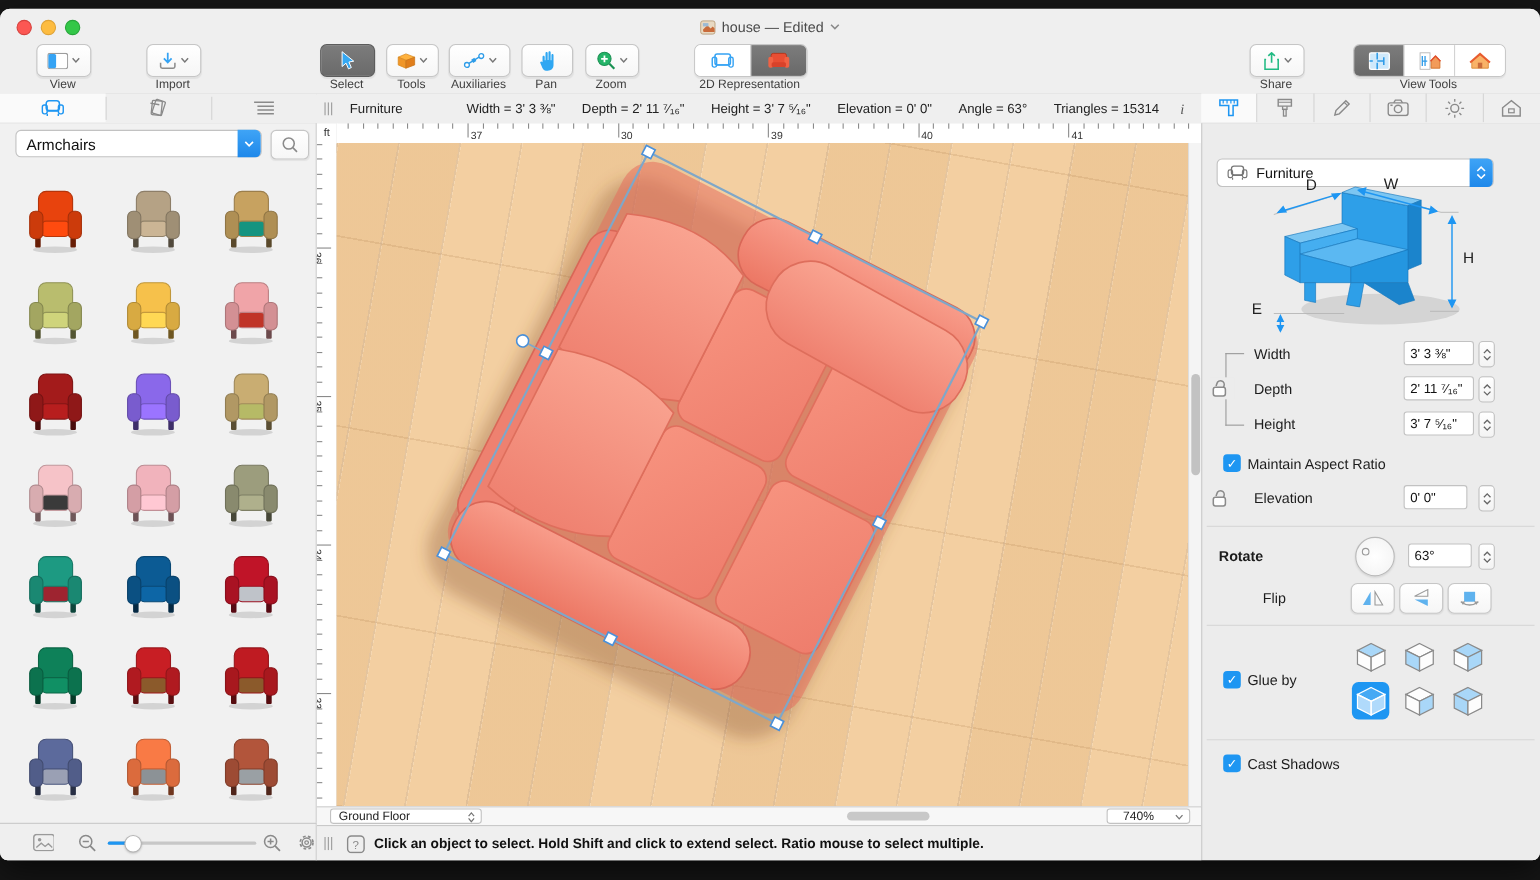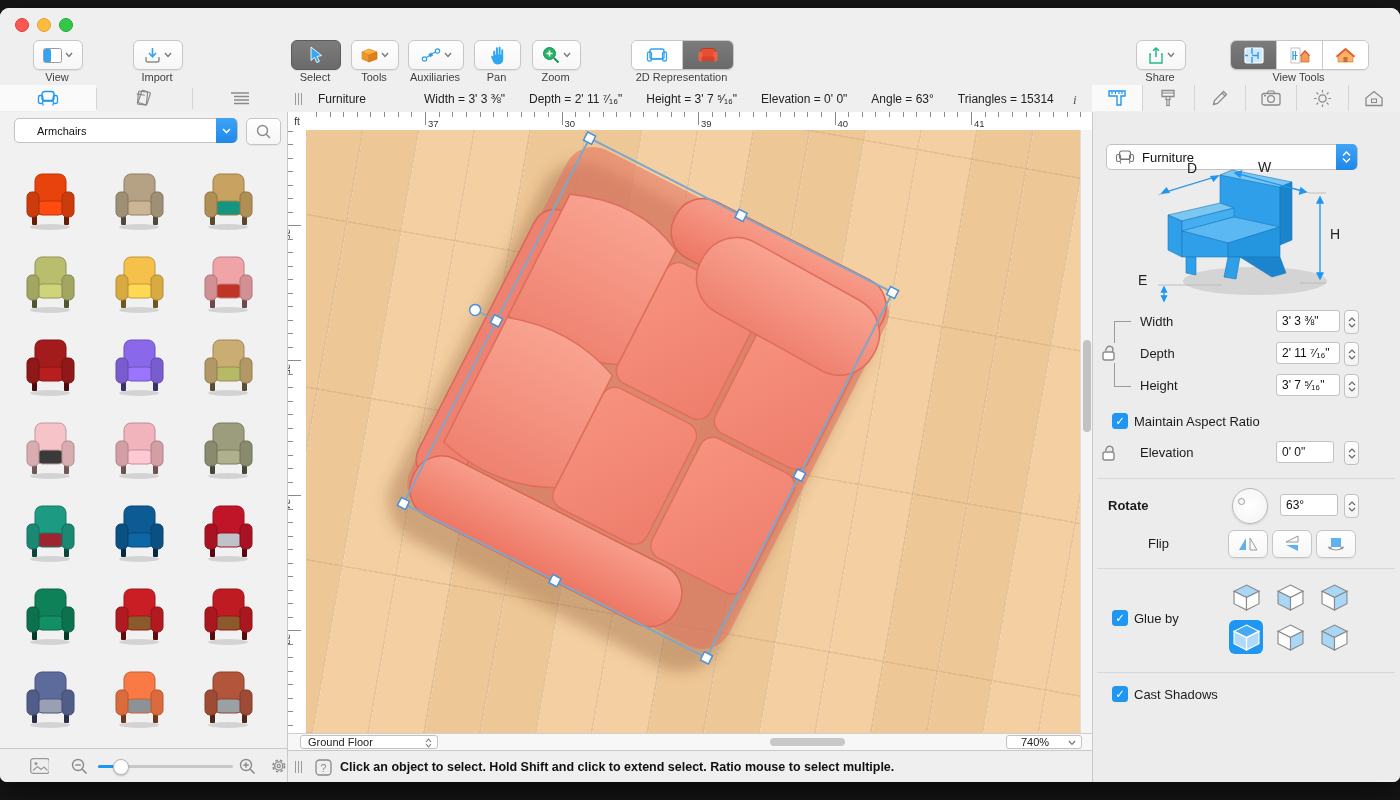--- a/index.html
+++ b/index.html
@@ -35,20 +35,31 @@
 <div id="app">
 
 <div id="win">
 
   <div class="a hdr" style="left:0;top:0;width:1400px;height:77px;"></div>
   <div class="a" style="left:15px;top:10px;display:flex;gap:8px;">
     <div style="width:12px;height:12px;border-radius:50%;background:#FC5753;border:0.5px solid #d6423e;"></div>
     <div style="width:12px;height:12px;border-radius:50%;background:#FDBC40;border:0.5px solid #dfa336;"></div>
     <div style="width:12px;height:12px;border-radius:50%;background:#33C748;border:0.5px solid #27a53a;"></div>
   </div>
+  <div class="a" style="left:0;top:9px;width:1400px;display:flex;justify-content:center;align-items:center;gap:5px;">
+    <svg width="15" height="14">
+          <rect x="1" y="1" width="13" height="12" rx="2" fill="#E8D9C2" stroke="#b89c76" stroke-width="0.8"></rect>
+          <path d="M3 9 l4-4 3 3 2-2 1.6 2 v3 h-10z" fill="#C96B3A"></path>
+          <rect x="3" y="3" width="5" height="3" fill="#9BBAD4"></rect>
+        </svg>
+    <span style="font-size:13px;color:#4a4a4a;">house — Edited</span>
+    <svg width="10" height="7">
+          <path d="M1.5 1.5 L5 5 L8.5 1.5" fill="none" stroke="#8a8a8a" stroke-width="1.4"></path>
+        </svg>
+  </div>
 
   <div class="a btn" style="left:33px;top:32px;width:48px;height:28px;">
     <svg width="19" height="15">
           <rect x="0.5" y="0.5" width="18" height="14" rx="2" fill="#fff" stroke="#9c9c9c"></rect>
           <rect x="1" y="1" width="7" height="13" rx="1.5" fill="#35A3F4"></rect>
         </svg>
     <svg width="8" height="6">
           <path d="M1 1 L4 4.4 L7 1" fill="none" stroke="#777" stroke-width="1.3"></path>
         </svg>
   </div>
@@ -215,21 +226,21 @@
     <svg width="8" height="13" style="position:absolute;right:12px;top:8px;">
           <text x="1" y="11" font-family="Liberation Serif, serif" font-style="italic" font-size="13" fill="#555">i</text>
         </svg>
   </div>
 
   <div class="a hdr" style="left:1092px;top:77px;width:308px;height:27px;"></div>
 
   <div class="a" style="left:0;top:104px;width:287px;height:636px;background:#F1F1F1;border-right:1px solid #c9c9c9;"></div>
   <div class="a" style="right:1113px;top:77px;"></div>
   <div class="a popup" style="left:14px;top:110px;width:224px;height:25px;">
-    <span style="font-size:11px;color:#111;margin-left:22px;">Armchairs</span>
+    <span style="font-size:14px;color:#111;margin-left:9px;">Armchairs</span>
     <div class="popbtn">
       <svg width="9" height="6">
             <path d="M1 1 L4.5 4.6 L8 1" fill="none" stroke="#fff" stroke-width="1.5"></path>
           </svg>
     </div>
   </div>
   <div class="a btn" style="left:246px;top:110px;width:33px;height:25px;border-radius:5px;">
     <svg width="15" height="15">
           <circle cx="6.5" cy="6.5" r="5" fill="none" stroke="#8a8a8a" stroke-width="1.4"></circle>
           <path d="M10.2 10.2 L14 14" stroke="#8a8a8a" stroke-width="1.5"></path>

